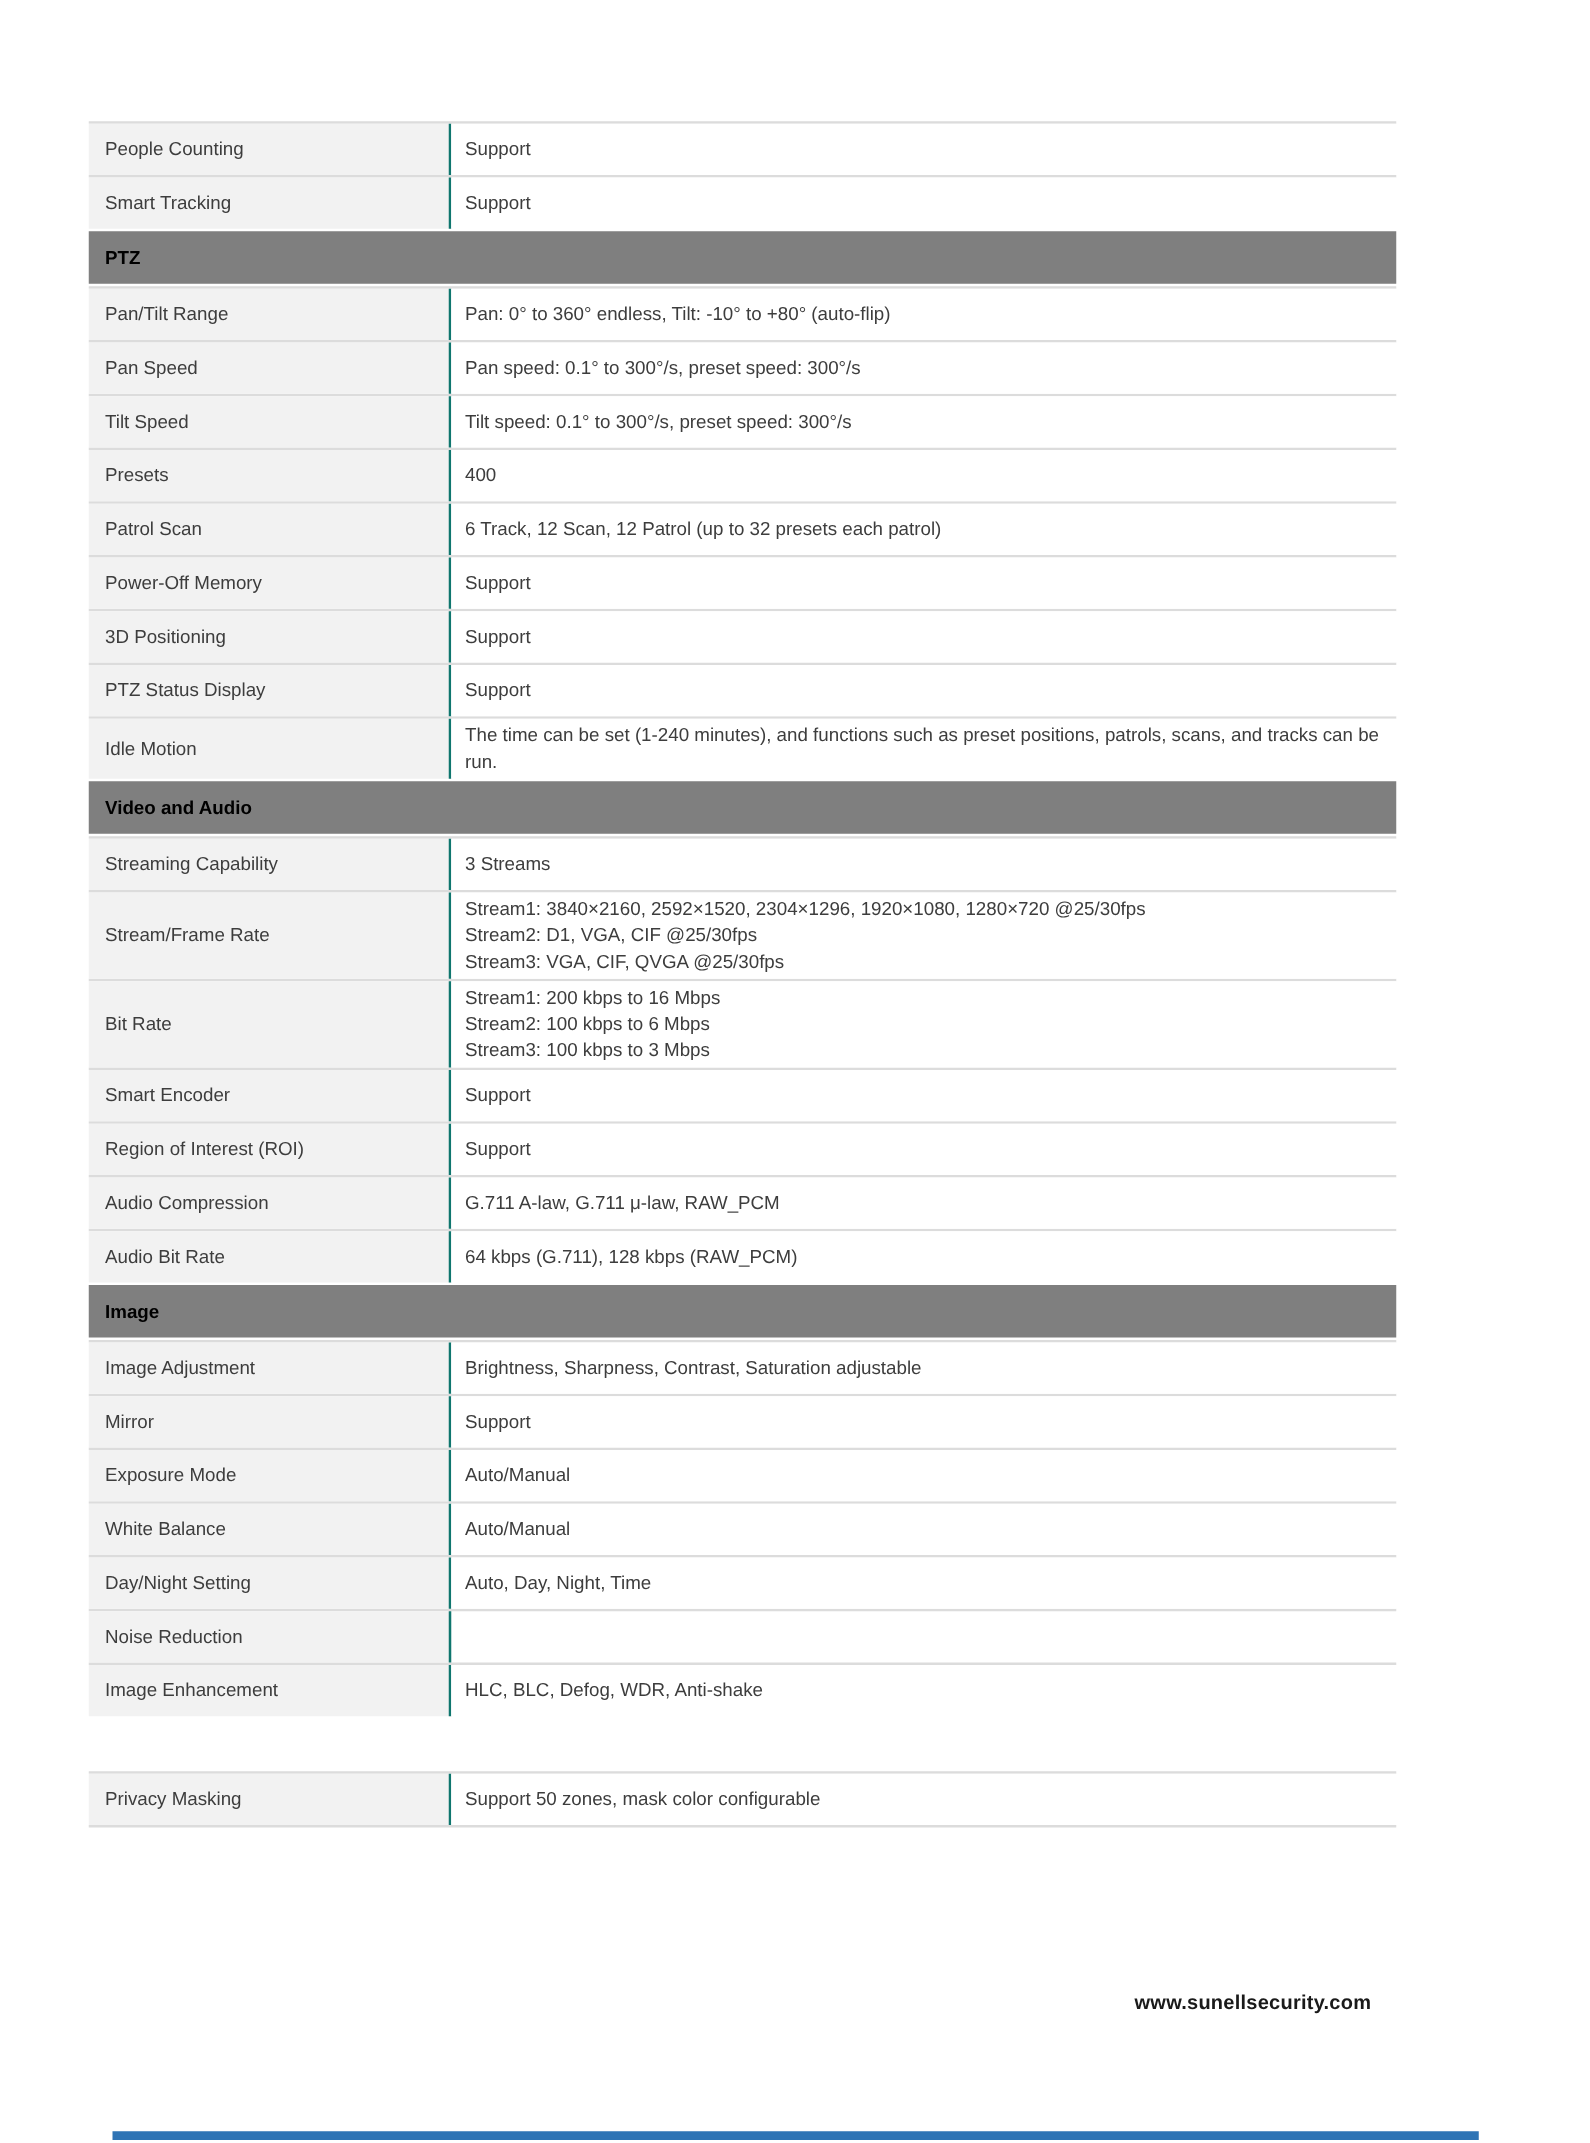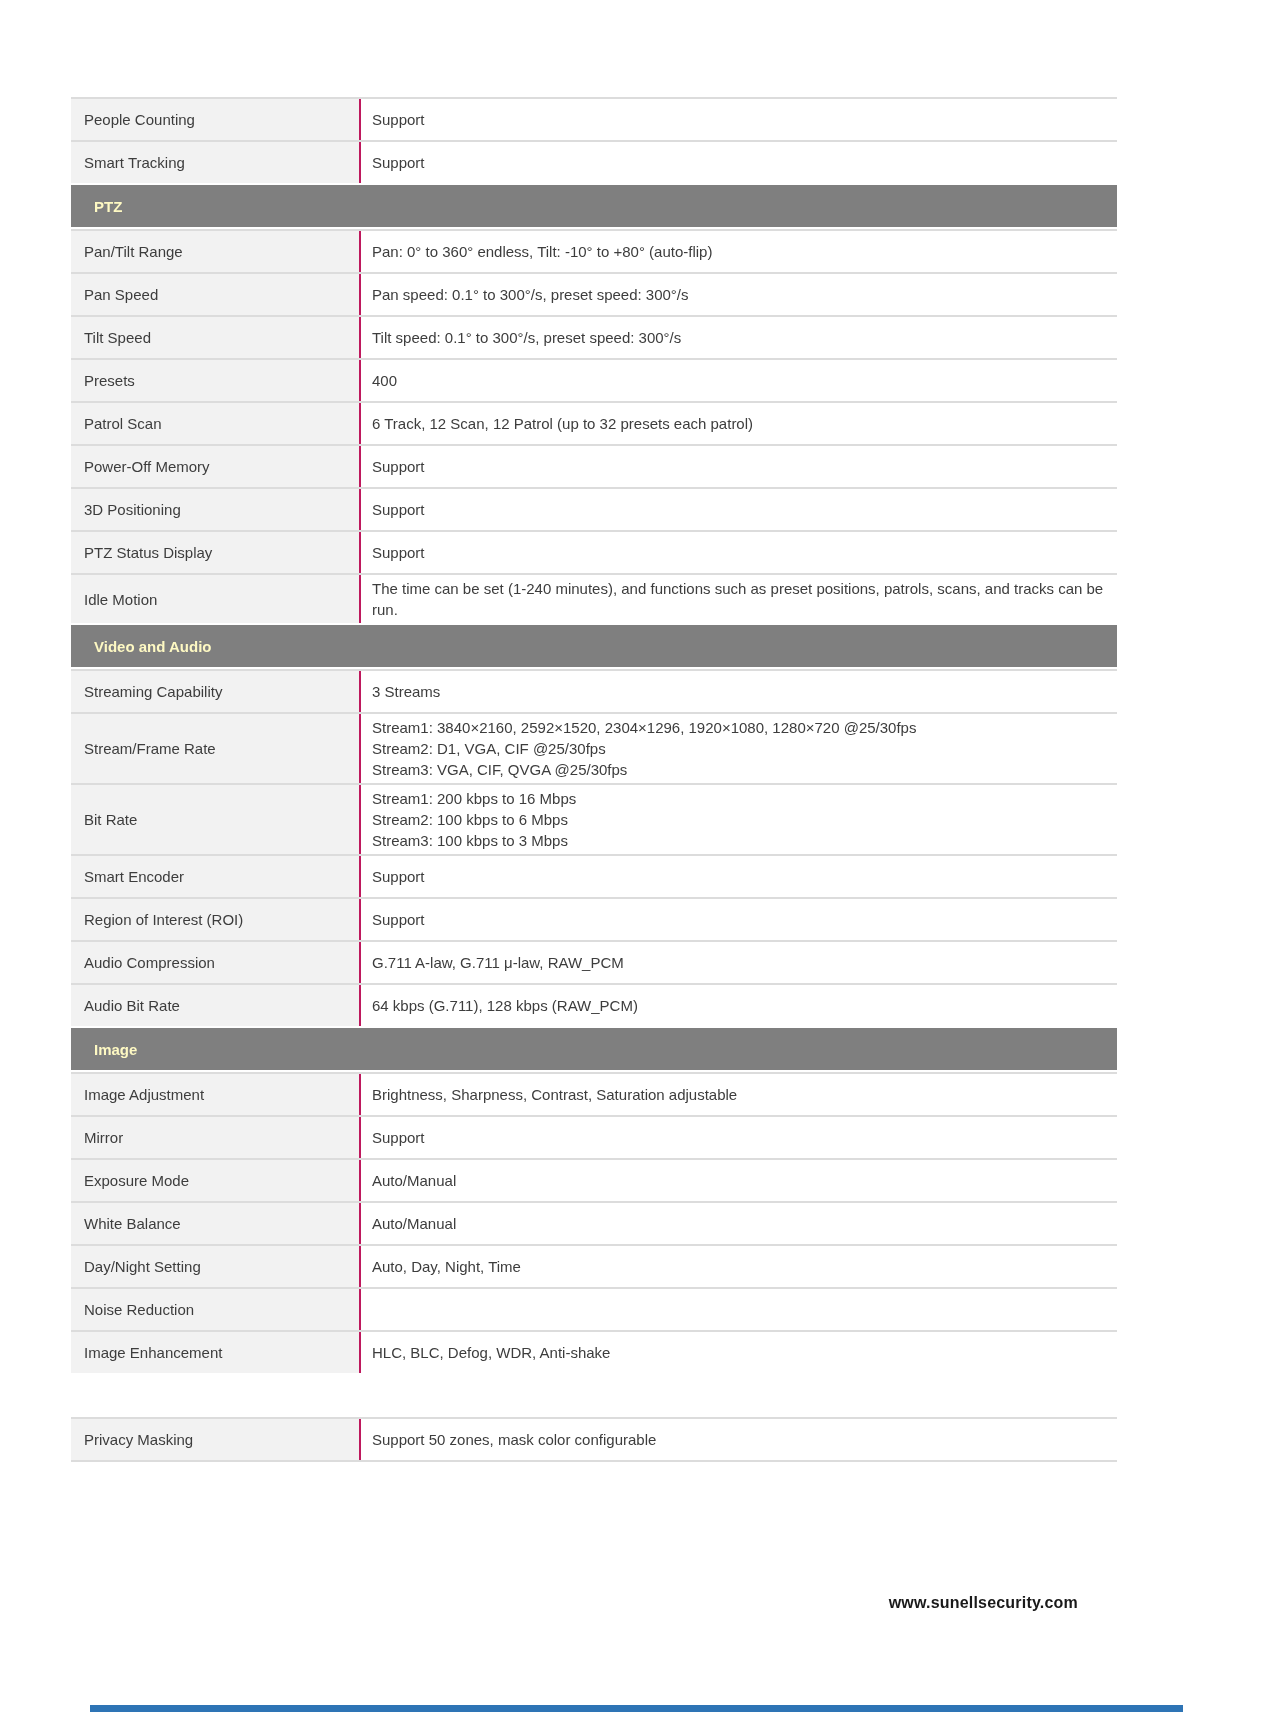--- a/index.html
+++ b/index.html
@@ -17,40 +17,40 @@
     min-height:41px;
     background:#ffffff;
   }
   .row.last{
     border-bottom:2px solid #dcdcdc;
     margin-top:44px;
   }
   .cell-label{
     width:290px;flex:0 0 290px;box-sizing:border-box;
     background:#f2f2f2;
-    border-right:2px solid #be185d;
+    border-right:2px solid #0f766e;
     display:flex;align-items:center;
     padding:2px 8px 2px 13px;
     color:#3d3d3d;font-size:15px;line-height:21px;
   }
   .cell-value{
     flex:1;box-sizing:border-box;
     display:flex;flex-direction:column;justify-content:center;
     padding:3px 11px;
     color:#3d3d3d;font-size:15px;line-height:21px;
     background:#ffffff;
   }
   .section-header{
-    background:#7f7f7f;color:#fef9c3;
+    background:#7f7f7f;color:#000000;
     font-size:15px;font-weight:bold;
     min-height:42px;display:flex;align-items:center;
-    padding-left:23px;margin:2px 0;
+    padding-left:13px;margin:2px 0;
   }
   .footer-url{
-    position:absolute;top:1594px;right:194px;
+    position:absolute;top:1594px;right:175px;
     font-size:16px;font-weight:600;color:#1a1a1a;
     letter-spacing:0.2px;
   }
   .bottom-bar{
     position:absolute;left:90px;width:1093px;bottom:2px;height:7px;
     background:#2e74b5;
   }
 </style>
 </head>
 <body>

